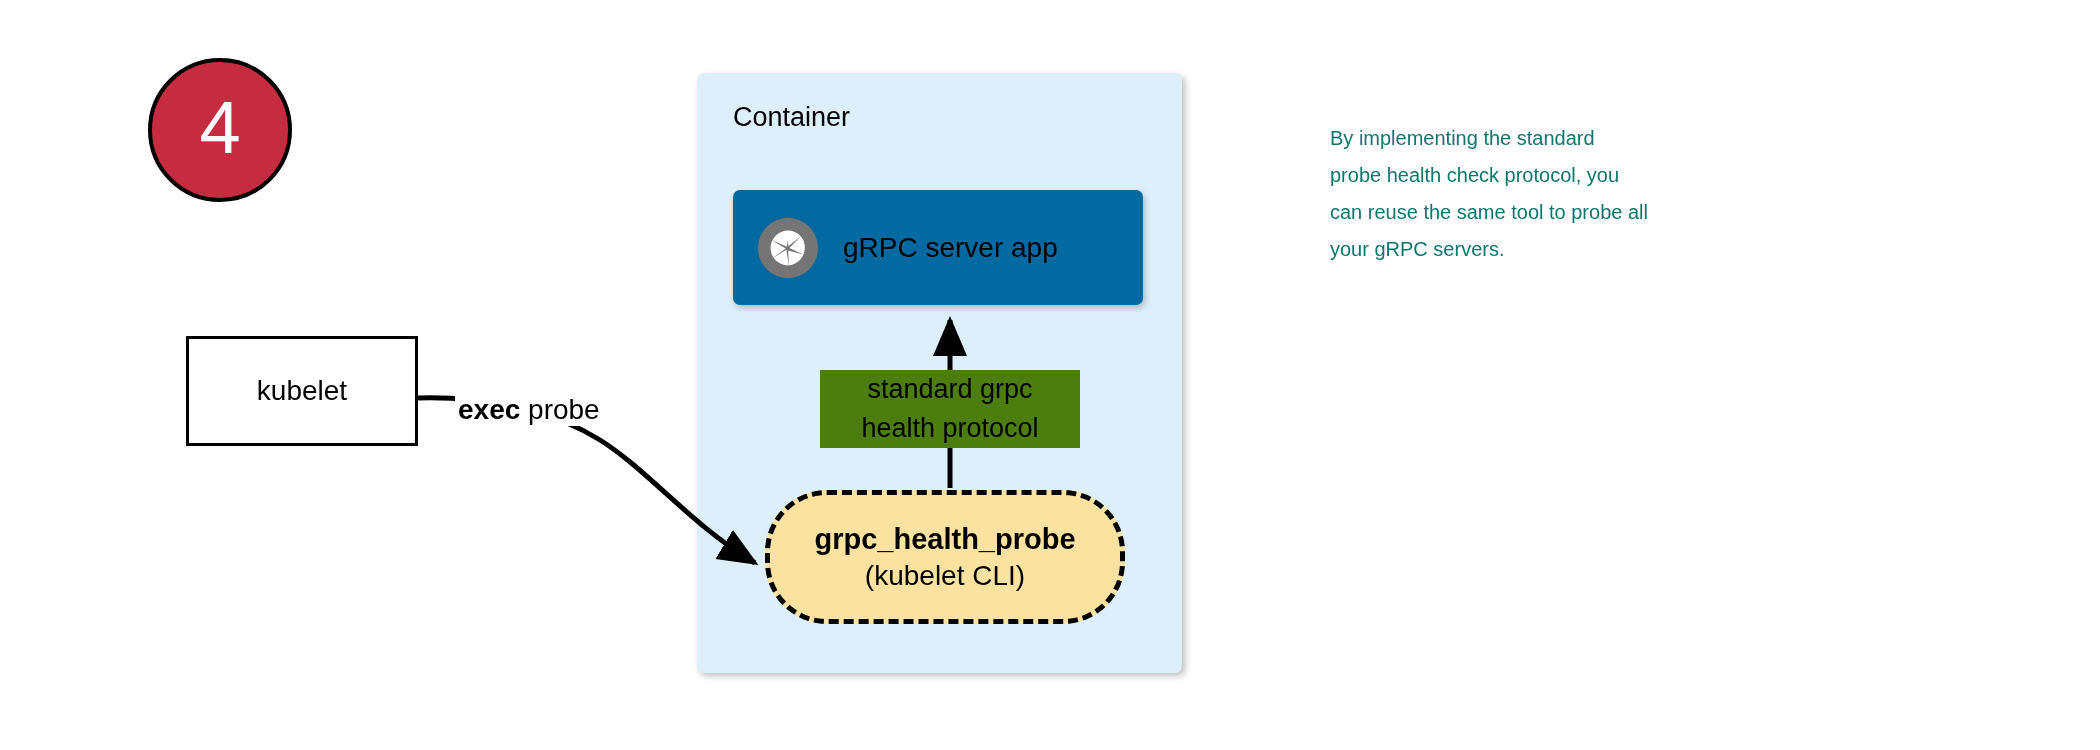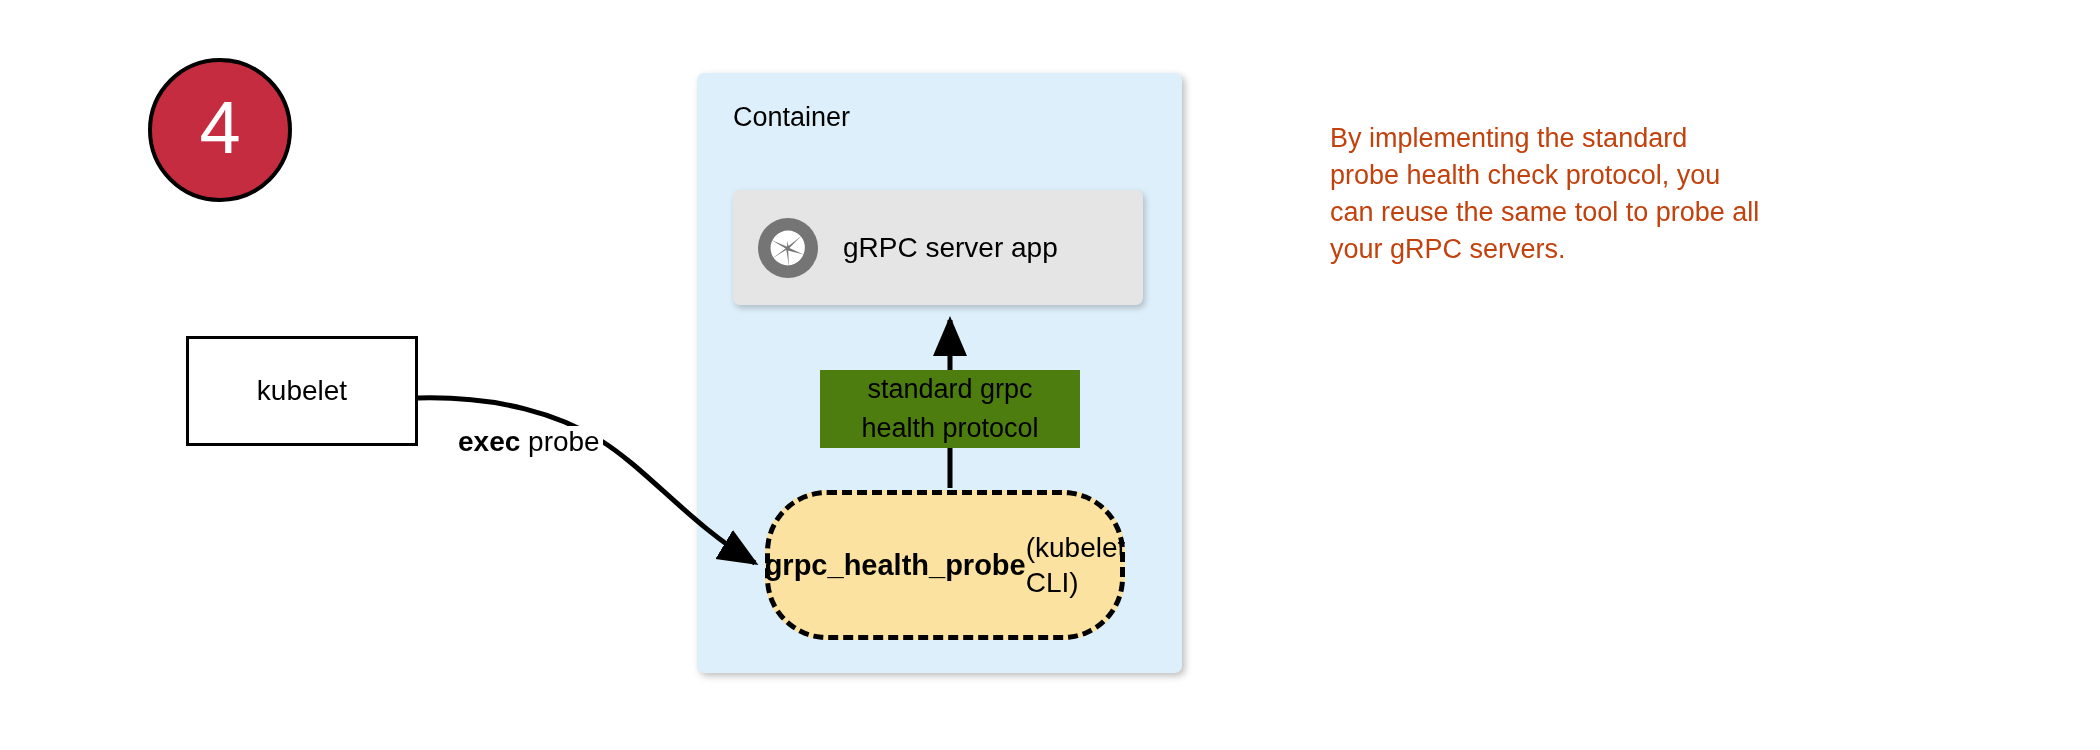--- a/index.html
+++ b/index.html
@@ -65,21 +65,21 @@
     white-space: nowrap;
   }
 
   
   .server-card {
     position: absolute;
     left: 733px;
     top: 190px;
     width: 410px;
     height: 115px;
-    background: #e5e5e5;
+    background: #0369a1;
     border-radius: 7px;
     box-shadow: 2px 3px 6px rgba(0,0,0,0.22);
     display: flex;
     align-items: center;
     padding-left: 24px;
     box-sizing: border-box;
   }
   .grpc-icon {
     width: 62px;
     height: 62px;
@@ -109,21 +109,21 @@
   }
   .kubelet-label {
     font-size: 28px;
     color: #000000;
   }
 
   
   .exec-probe-label {
     position: absolute;
     left: 455px;
-    top: 426px;
+    top: 394px;
     font-size: 28px;
     color: #000000;
     background: #ffffff;
     padding: 0 3px;
     white-space: nowrap;
   }
   .exec-probe-label .bold { font-weight: bold; }
 
   
   .protocol-label {
@@ -138,27 +138,27 @@
     background: #4d7c0f;
   }
   .protocol-label span { display: block; }
 
   
   .probe-pill {
     position: absolute;
     left: 765px;
     top: 490px;
     width: 360px;
-    height: 150px;
+    height: 134px;
     background: #FBE2A0;
     border: 5px dashed #000000;
     border-radius: 62px;
     box-sizing: border-box;
     display: flex;
-    flex-direction: row;
+    flex-direction: column;
     align-items: center;
     justify-content: center;
   }
   .probe-pill-title {
     font-size: 29px;
     font-weight: bold;
     color: #000000;
     line-height: 1.25;
   }
   .probe-pill-subtitle {
@@ -166,23 +166,23 @@
     color: #000000;
     line-height: 1.25;
   }
 
   
   .caption {
     position: absolute;
     left: 1330px;
     top: 120px;
     width: 600px;
-    font-size: 27px;
+    font-size: 20px;
     line-height: 37px;
-    color: #c2410c;
+    color: #0f766e;
   }
   .caption span { display: block; white-space: nowrap; }
 
   
   .arrows-under, .arrows-over {
     position: absolute;
     left: 0;
     top: 0;
     width: 2100px;
     height: 750px;

